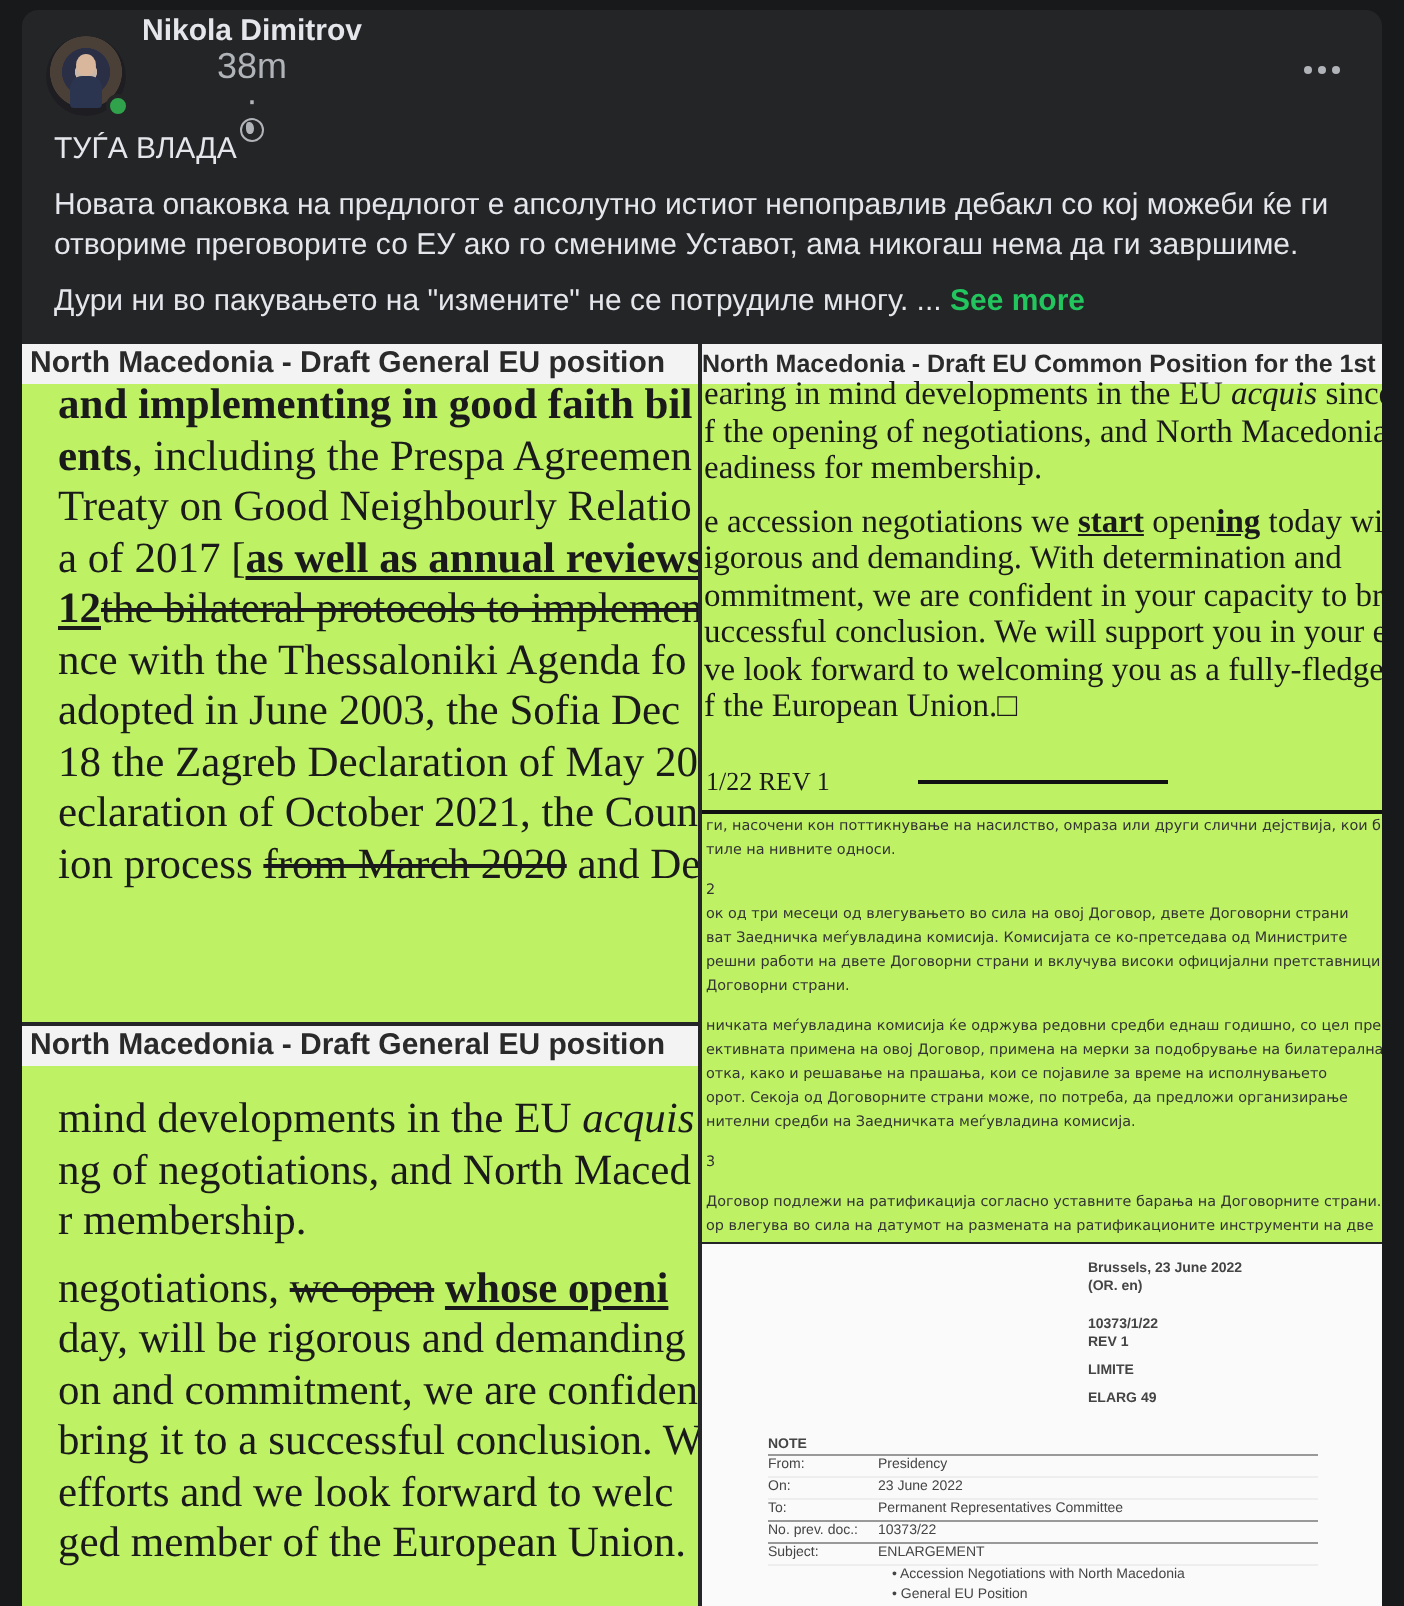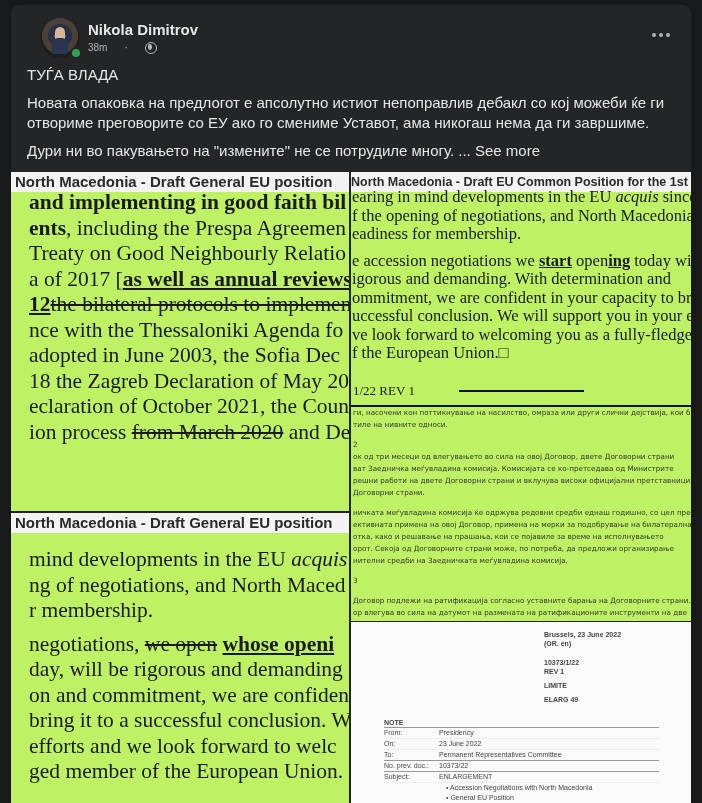--- a/index.html
+++ b/index.html
@@ -1,33 +1,33 @@
 <!DOCTYPE html>
 <html><head>
 <meta charset="utf-8">
 <style>
   * { box-sizing: border-box; margin: 0; padding: 0; }
   html, body { width: 702px; height: 803px; overflow: hidden; background: #18191a; }
   body { font-family: "Liberation Sans", sans-serif; color: #e4e6eb; position: relative; }
   .card { position: absolute; left: 11px; top: 5px; width: 680px; height: 810px; background: #242526; border-radius: 8px; overflow: hidden; }
-  .header { position: absolute; left: 29px; top: 12px; height: 42px; display: flex; align-items: center; }
+  .header { position: absolute; left: 12px; top: 12px; height: 42px; display: flex; align-items: center; }
   .avatar { width: 40px; height: 40px; border-radius: 50%; position: relative; background: radial-gradient(circle at 50% 45%, #c9b8a8 0 18%, #2a2f45 19% 40%, #4b4038 41% 60%, #1e1e22 61%); overflow: visible; }
   .avatar .suit { position: absolute; left: 12px; top: 20px; width: 16px; height: 16px; border-radius: 6px 6px 2px 2px; background: #2c3550; }
   .avatar .face { position: absolute; left: 15px; top: 9px; width: 10px; height: 11px; border-radius: 50%; background: #d8b79d; }
   .avatar .online { position: absolute; right: -2px; bottom: -1px; width: 12px; height: 12px; border-radius: 50%; background: #31a24c; border: 2px solid #242526; }
   .meta { margin-left: 8px; display: flex; flex-direction: column; }
   .author { font-weight: bold; font-size: 15px; color: #e4e6eb; line-height: 19px; }
-  .sub { font-size: 10px; color: #b0b3b8; line-height: 17px; display: flex; align-items: center; gap: 17px; }
+  .sub { font-size: 18px; color: #b0b3b8; line-height: 17px; display: flex; align-items: center; gap: 0; flex-direction: column; }
   .globe { width: 12px; height: 12px; border-radius: 50%; border: 1.6px solid #b0b3b8; position: relative; display: inline-block; }
   .globe::before { content: ""; position: absolute; left: 2px; top: 1px; width: 4px; height: 6px; border-radius: 40% 60% 50% 50%; background: #b0b3b8; }
   .more { position: absolute; right: 14px; top: 18px; width: 32px; height: 24px; display: flex; align-items: center; justify-content: center; gap: 3px; cursor: pointer; }
   .more span { width: 4px; height: 4px; border-radius: 50%; background: #b0b3b8; display: block; }
   .text { position: absolute; left: 16px; top: 60px; width: 650px; font-size: 15px; line-height: 20px; color: #e4e6eb; }
   .text p { margin-bottom: 8px; }
-  .see-more { font-weight: normal; color: #e5e5e5; cursor: pointer; text-align: center; }
+  .see-more { font-weight: bold; color: #22c55e; cursor: pointer; text-align: center; }
 
   .grid { position: absolute; left: 11px; top: 172px; width: 680px; height: 640px; }
   .panel { position: absolute; background: #bef264; overflow: hidden; color: #1a1a1a; }
   .p1 { left: 0; top: 0; width: 338px; height: 339px; }
   .p2 { left: 0; top: 341px; width: 338px; height: 300px; }
   .p3 { left: 340px; top: 0; width: 340px; height: 449px; }
   .p4 { left: 340px; top: 450px; width: 340px; height: 190px; background: #fafafa; }
   .ptitle { font-family: "Liberation Sans", sans-serif; font-weight: bold; font-size: 15px; color: #2a2a2a; background: #f3f3f3; white-space: nowrap; line-height: 20px; padding-left: 4px; }
   .p3 .ptitle { font-size: 12.5px; text-align: center; padding-left: 0; line-height: 20px; }
   .serif { font-family: "Liberation Serif", serif; white-space: nowrap; }

